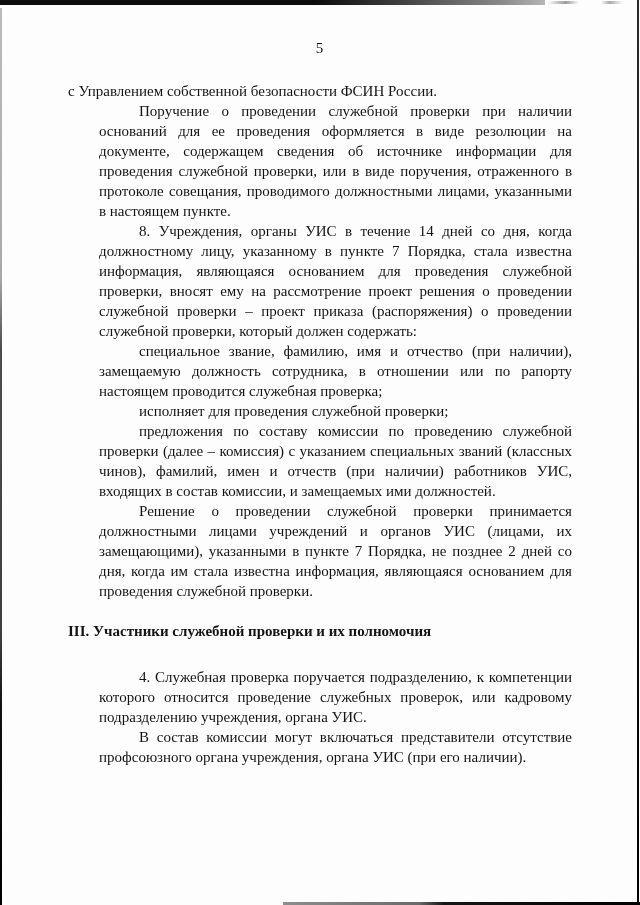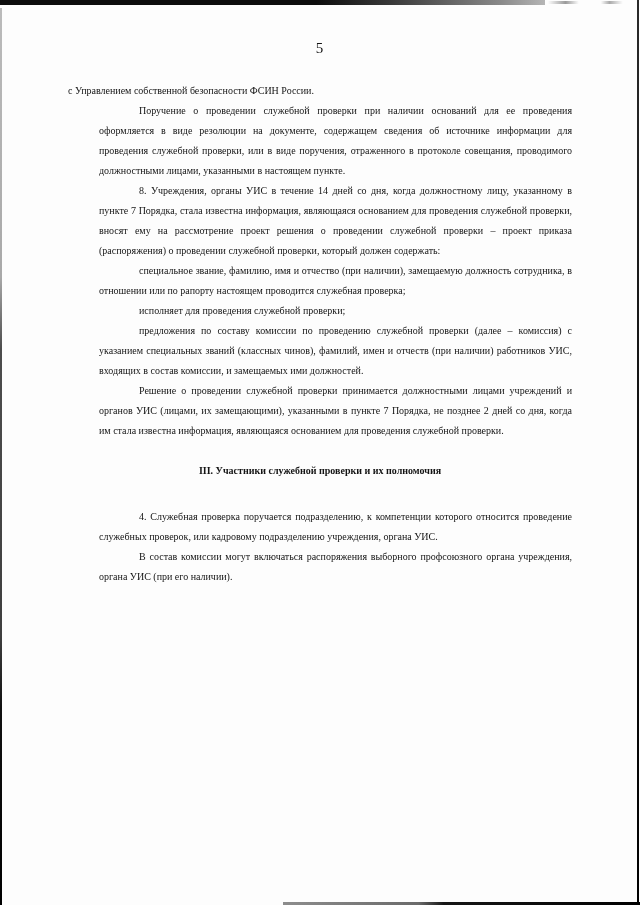--- a/index.html
+++ b/index.html
@@ -44,29 +44,29 @@
     width: 504px;
   }
   .page-number {
     margin-top: 40px;
     text-align: center;
     font-size: 15px;
     letter-spacing: 1px;
   }
   .doc-body {
     margin-top: 24px;
-    font-size: 10px;
+    font-size: 15px;
     line-height: 20px;
     text-align: justify;
   }
   .para { text-indent: 0; }
   .para.indent { text-indent: 40px; margin-left: 31px; }
   .para.heading {
     font-weight: bold;
-    text-align: center;
+    text-align: left;
     text-indent: 0;
     margin-top: 20px;
     margin-bottom: 26px;
   }
 </style>
 </head>
 <body>
 
 <div class="edge edge-top"></div>
 <div class="edge edge-top-specks"></div>
@@ -79,15 +79,15 @@
   <div class="doc-body">
       <p class="para plain">с Управлением собственной безопасности ФСИН России.</p>
       <p class="para indent">Поручение о проведении служебной проверки при наличии оснований для ее проведения оформляется в виде резолюции на документе, содержащем сведения об источнике информации для проведения служебной проверки, или в виде поручения, отраженного в протоколе совещания, проводимого должностными лицами, указанными в настоящем пункте.</p>
       <p class="para indent">8. Учреждения, органы УИС в течение 14 дней со дня, когда должностному лицу, указанному в пункте 7 Порядка, стала известна информация, являющаяся основанием для проведения служебной проверки, вносят ему на рассмотрение проект решения о проведении служебной проверки – проект приказа (распоряжения) о проведении служебной проверки, который должен содержать:</p>
       <p class="para indent">специальное звание, фамилию, имя и отчество (при наличии), замещаемую должность сотрудника, в отношении или по рапорту настоящем проводится служебная проверка;</p>
       <p class="para indent">исполняет для проведения служебной проверки;</p>
       <p class="para indent">предложения по составу комиссии по проведению служебной проверки (далее – комиссия) с указанием специальных званий (классных чинов), фамилий, имен и отчеств (при наличии) работников УИС, входящих в состав комиссии, и замещаемых ими должностей.</p>
       <p class="para indent">Решение о проведении служебной проверки принимается должностными лицами учреждений и органов УИС (лицами, их замещающими), указанными в пункте 7 Порядка, не позднее 2 дней со дня, когда им стала известна информация, являющаяся основанием для проведения служебной проверки.</p>
       <p class="para heading">III. Участники служебной проверки и их полномочия</p>
       <p class="para indent">4. Служебная проверка поручается подразделению, к компетенции которого относится проведение служебных проверок, или кадровому подразделению учреждения, органа УИС.</p>
-      <p class="para indent">В состав комиссии могут включаться распоряжения выборного профсоюзного органа учреждения, органа УИС (при его наличии).</p>
+      <p class="para indent">В состав комиссии могут включаться представители отсутствие профсоюзного органа учреждения, органа УИС (при его наличии).</p>
     </div>
 </main>
 
 </body></html>

